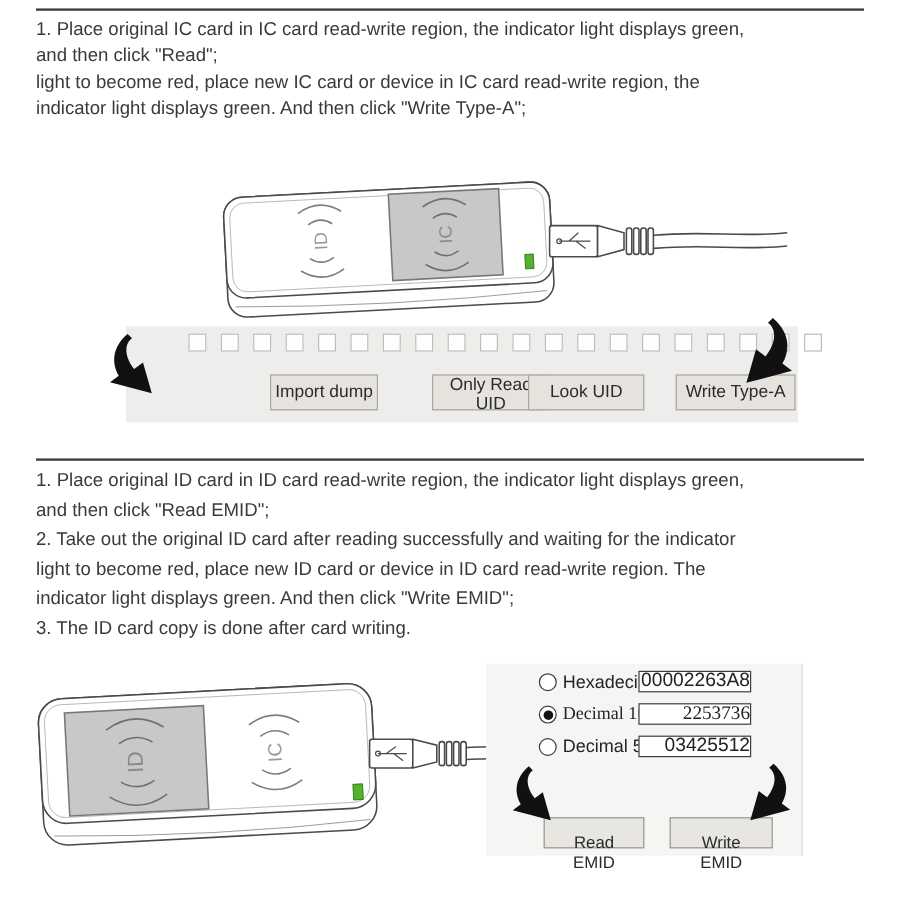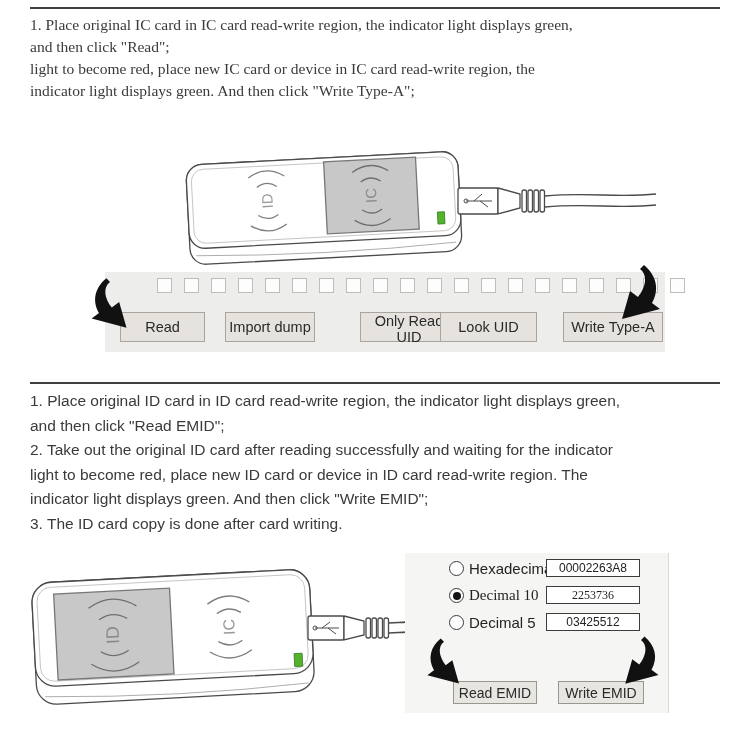--- a/index.html
+++ b/index.html
@@ -5,21 +5,21 @@
   html,body{margin:0;padding:0;background:#fff;}
   .page{position:relative;width:750px;height:750px;background:#ffffff;overflow:hidden;
         font-family:"Liberation Sans",sans-serif;color:#383838;}
   .rule{position:absolute;left:30px;width:690px;height:2px;background:#3f3f3f;}
   .rule-top{top:7px;}
   .rule-mid{top:382px;}
   .text-block{position:absolute;left:30px;width:700px;}
   .tb1{top:14px;}
   .tb2{top:389px;}
   .tline{white-space:nowrap;font-size:15.5px;color:#3a3a3a;}
-  .tb1 .tline{line-height:22px;font-family:Liberation Serif, serif;}
+  .tb1 .tline{line-height:22px;}
   .tb2 .tline{line-height:24.5px;}
 
   
   .panel1{position:absolute;left:105px;top:272px;width:560px;height:80px;background:#ededeb;}
   .cbrow{position:absolute;left:52px;top:6px;display:flex;gap:12px;}
   .cb{width:13px;height:13px;background:#fdfdfd;border:1px solid #bdbdb9;display:inline-block;}
   .pbtn{position:absolute;top:40px;height:30px;background:#e6e3de;border:1px solid #a9a49c;
         font-family:"Liberation Sans",sans-serif;font-size:14.5px;color:#2a2a2a;padding:0;}
   .b1{left:15px;width:85px;}
   .b2{left:120px;width:90px;}
@@ -30,24 +30,24 @@
   
   .panel2{position:absolute;left:405px;top:553px;width:263px;height:160px;background:#f5f5f3;
           border-right:1px solid #d9d9d6;}
   .radio-row{position:absolute;left:0;width:100%;height:20px;}
   .rr1{top:7px;} .rr2{top:34px;font-family:Liberation Serif, serif;} .rr3{top:61px;}
   .radio{position:absolute;left:44px;top:1px;width:13px;height:13px;border:1.5px solid #3c3c3c;
          border-radius:50%;background:#fff;}
   .radio.selected::after{content:"";position:absolute;left:2.5px;top:2.5px;width:8px;height:8px;
          border-radius:50%;background:#141414;}
   .rlabel{position:absolute;left:64px;top:0;font-size:15px;color:#242424;white-space:nowrap;}
-  .field{position:absolute;left:141px;top:-1px;width:92px;height:16px;background:#fff;
-         border:1.5px solid #3c3c3c;font-size:12px;color:#222;text-align:center;line-height:16px;}
+  .field{position:absolute;left:127px;top:-1px;width:92px;height:16px;background:#fff;
+         border:1.5px solid #3c3c3c;font-size:16px;color:#222;text-align:right;line-height:16px;}
   .emid{position:absolute;top:128px;height:23px;background:#e8e6e1;border:1px solid #9a968e;
-        font-family:"Liberation Sans",sans-serif;font-size:14px;color:#2a2a2a;padding:2px;}
+        font-family:"Liberation Sans",sans-serif;font-size:14px;color:#2a2a2a;padding:12px;}
   .emid1{left:48px;width:84px;}
   .emid2{left:153px;width:86px;}
 
   .device{position:absolute;}
   .device1{left:158px;top:146px;}
   .device2{left:12px;top:566px;}
   .arrow{position:absolute;}
   .a1{left:88px;top:274px;}
   .a2{left:616px;top:263px;}
   .a3{left:424px;top:634px;}
@@ -124,21 +124,20 @@
         <span class="cb"></span>
         <span class="cb"></span>
         <span class="cb"></span>
         <span class="cb"></span>
         <span class="cb"></span>
         <span class="cb"></span>
         <span class="cb"></span>
         <span class="cb"></span>
         <span class="cb"></span>
       </div>
-    <button class="pbtn b1">Read</button>
     <button class="pbtn b2">Import dump</button>
     <button class="pbtn b3">Only Read UID</button>
     <button class="pbtn b4">Look UID</button>
     <button class="pbtn b5">Write Type-A</button>
   </div>
 
   <svg class="arrow a1" width="44" height="58" viewBox="0 0 48 58">
     <path d="M20 2 C8 12 4 26 12 40 L4 46 L42 56 L34 28 L26 34 C18 24 16 12 24 6 Z" fill="#111"></path>
   </svg>
   <svg class="arrow a2" width="48" height="58" viewBox="0 0 48 58">

